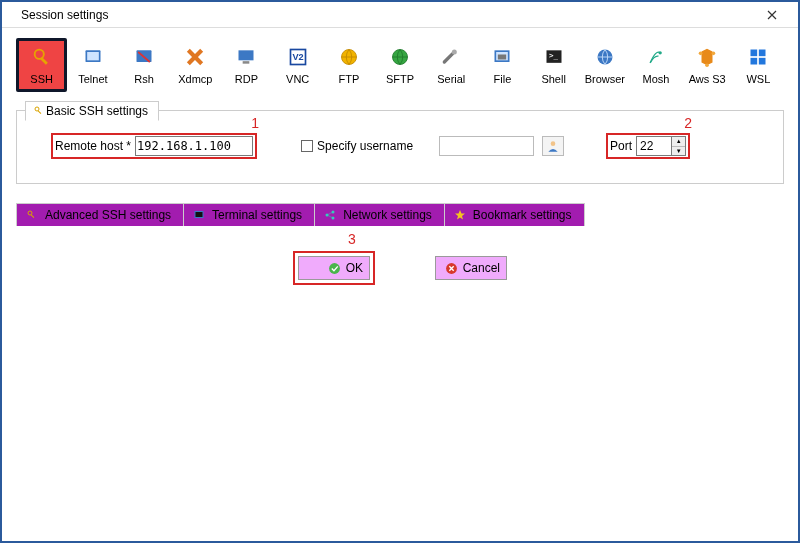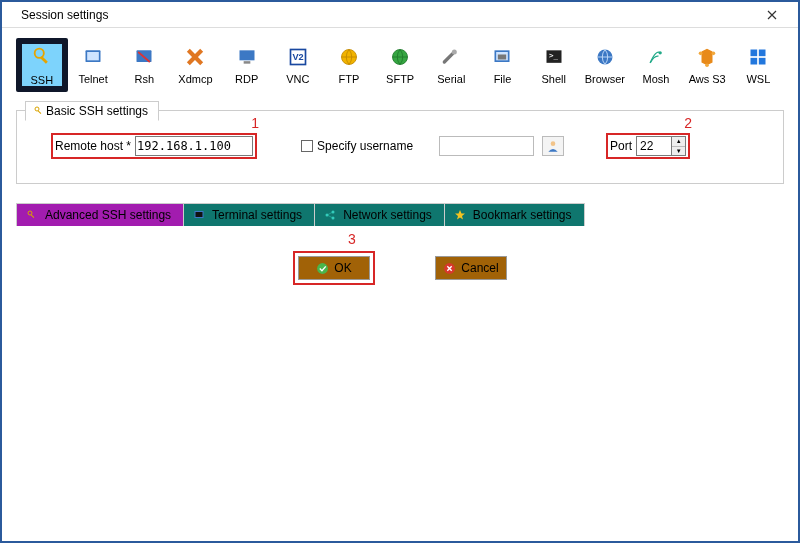--- a/index.html
+++ b/index.html
@@ -40,23 +40,22 @@
     display: flex;
     flex-direction: column;
     align-items: center;
     justify-content: center;
     gap: 4px;
     cursor: pointer;
     border: 1px solid transparent;
     border-radius: 2px;
   }
   .session-type.selected {
-    background: #7dd3fc;
-    border: 6px solid #0f172a;
-    justify-content: space-between;
+    background: #ef4444;
+    border: 3px solid #0f172a;
   }
   .session-type .ico {
     width: 24px; height: 24px;
     display:flex; align-items:center; justify-content:center;
   }
   .session-type .lbl {
     font-size: 11px;
     white-space: nowrap;
   }
   .fieldset {
@@ -118,21 +117,21 @@
     border-bottom: none;
     background:#a21caf;
     padding: 4px 12px 4px 8px;
     display:flex; align-items:center; gap:6px;
     font-size:12px;
     margin-right:-1px;
     cursor:pointer;
     position:relative;
     top:1px;
   }
-  .tab2:not(.active){ background:#0f766e;text-align:center; }
+  .tab2:not(.active){ background:#a21caf;text-align:center; }
   .tabcontent {
     border:1px solid #ccc;
     height: 210px;
     position:relative;
     display:flex;
     align-items:center;
     justify-content:center;
   }
   .ssh-logo {
     position:absolute;
@@ -144,22 +143,22 @@
     display:flex; align-items:center; justify-content:center;
   }
   .footer {
     display:flex; justify-content:center; align-items:center; gap: 60px;
     margin-top: 26px;
     position:relative;
   }
   .btn {
     min-width: 72px; height: 24px;
     border:1px solid #9a9a9a;
-    background:#a16207;
-    display:inline-flex; align-items:center; justify-content:center; gap:5px;
+    background:#f0abfc;
+    display:inline-flex; align-items:center; justify-content:flex-end; gap:5px;
     font-size:12px;
     cursor:pointer;
   }
   .checkbox { width:12px; height:12px; border:1px solid #666; display:inline-block; margin-right:4px; vertical-align:middle; }
   .legend-ico { width:14px; height:14px; display:inline-flex; align-items:center; justify-content:center; }
   .key-ico svg { width:34px; height:34px; }
 </style>
 </head>
 <body>
 

